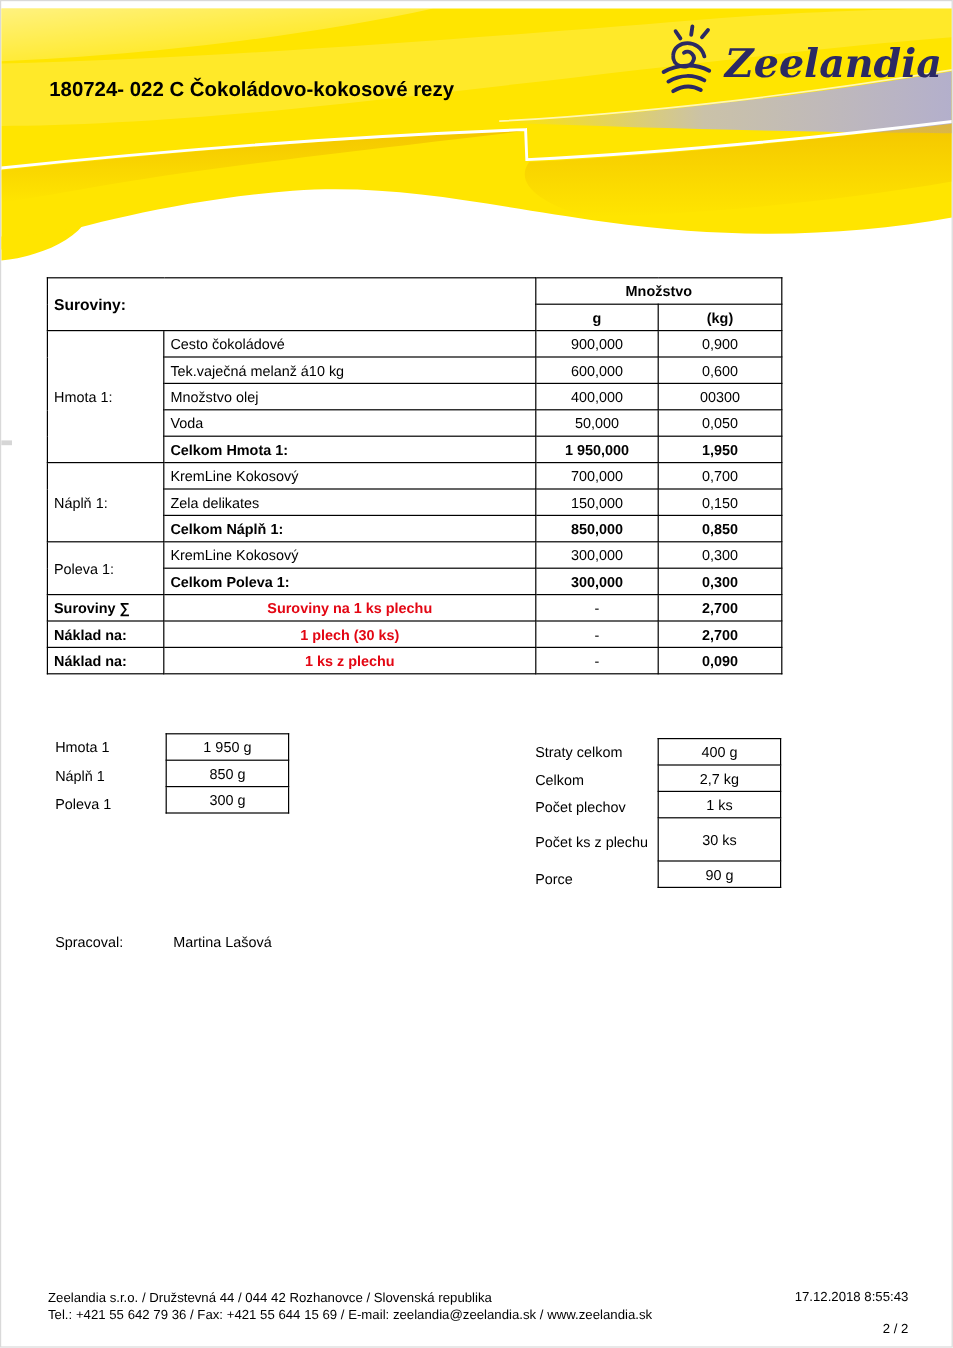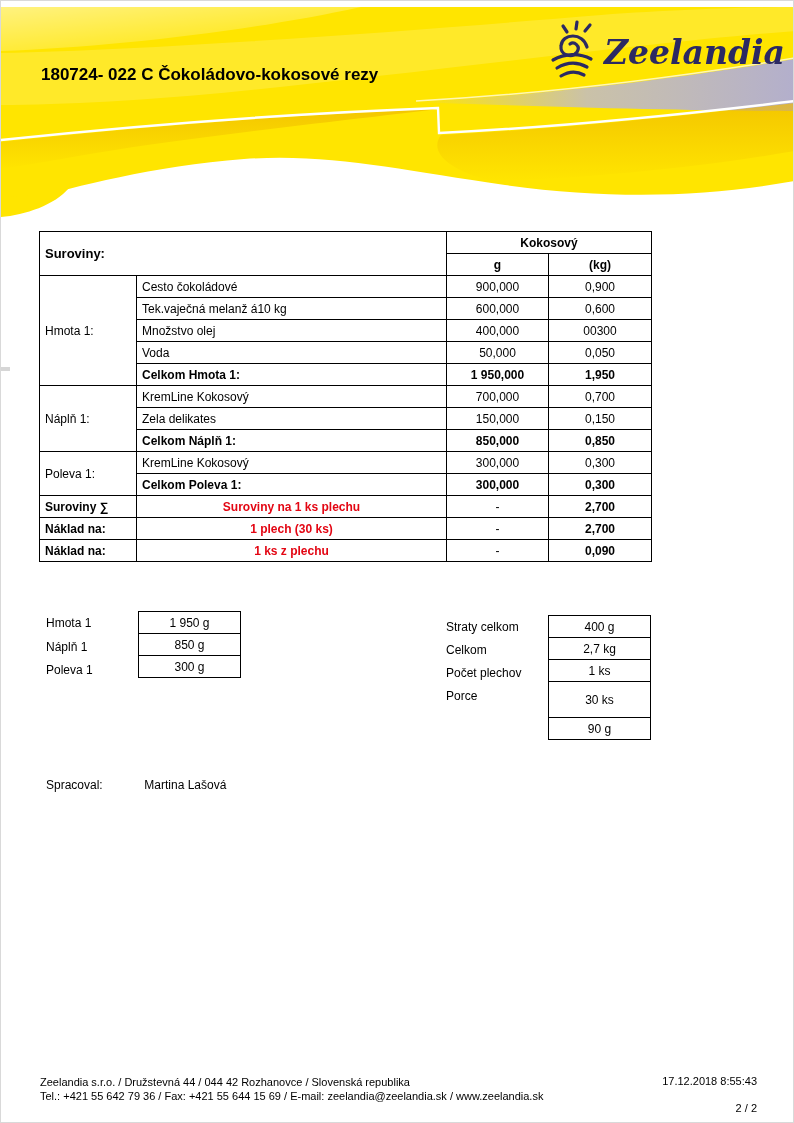--- a/index.html
+++ b/index.html
@@ -103,21 +103,21 @@
 <table class="main-table">
   <colgroup>
       <col style="width:97px">
       <col style="width:310px">
       <col style="width:102px">
       <col style="width:103px">
     </colgroup>
   <tbody>
     <tr>
       <td colspan="2" rowspan="2" class="corner">Suroviny:</td>
-      <td colspan="2" class="ctr b">Kokosový</td>
+      <td colspan="2" class="ctr b">Množstvo</td>
     </tr>
     <tr>
       <td class="ctr b">g</td>
       <td class="ctr b">(kg)</td>
     </tr>
 
     <tr>
       <td rowspan="5" class="grp-span">Hmota 1:</td>
       <td>Cesto čokoládové</td>
       <td class="num">900,000</td>
@@ -210,20 +210,21 @@
     <tr>
         <td style="height:22px;">300 g</td>
       </tr>
   </tbody>
 </table>
 
 <div class="sum-labels" style="left:445px; top:614px; width:98px;">
   <div class="lrow" style="height:23px;">Straty celkom</div>
   <div class="lrow" style="height:23px;">Celkom</div>
   <div class="lrow" style="height:23px;">Počet plechov</div>
+  <div class="lrow" style="height:37px; line-height:15px;">Počet ks z plechu</div>
   <div class="lrow" style="height:23px;">Porce</div>
 </div>
 <table class="sum-box" style="left:547px; top:614px;">
   <tbody>
     <tr>
         <td style="height:22px;">400 g</td>
       </tr>
     <tr>
         <td style="height:22px;">2,7 kg</td>
       </tr>

